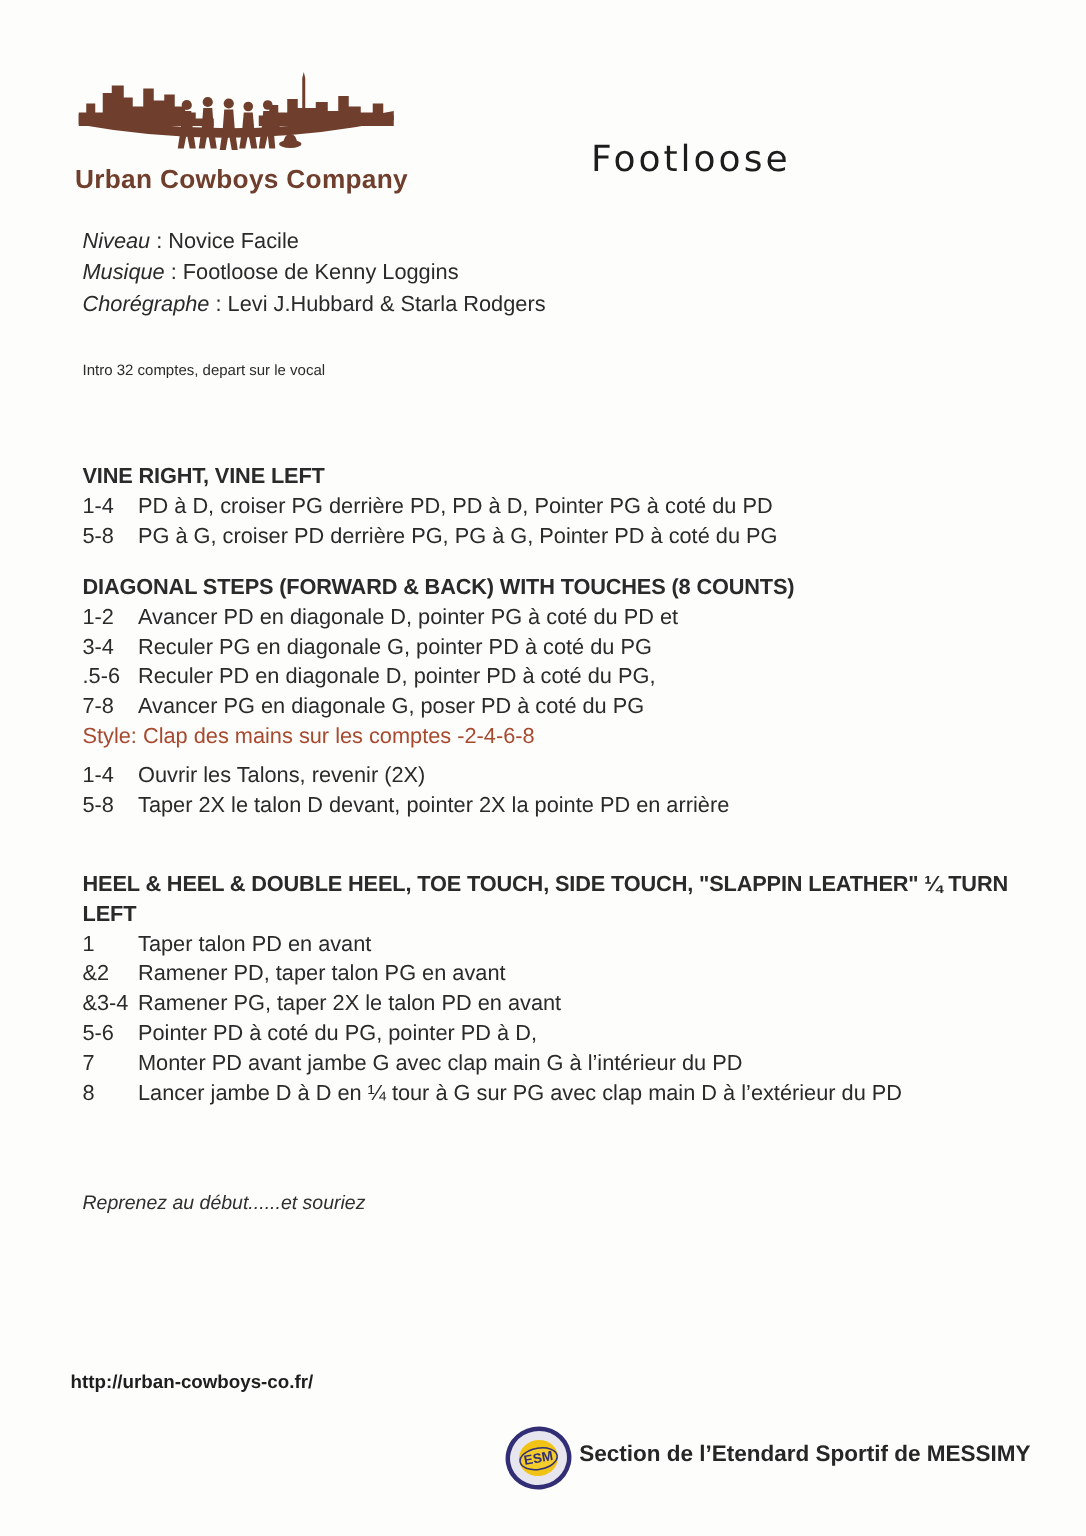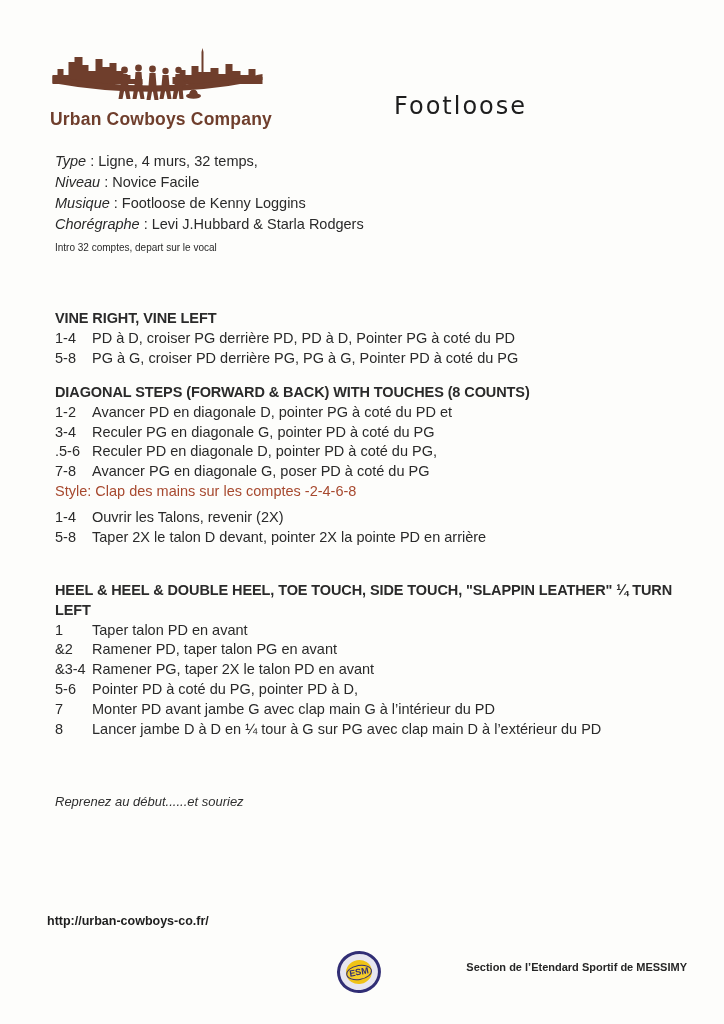--- a/index.html
+++ b/index.html
@@ -53,21 +53,21 @@
     font-style:italic; font-size:13px; color:#2f2f2f;
   }
 
   
   .footer-url {
     position:absolute; left:47px; top:914px;
     font-size:12.5px; font-weight:bold; color:#1e1e1e;
   }
   .footer-right {
     position:absolute; right:37px; top:961px;
-    font-size:11px; font-weight:bold; color:#262626;
+    font-size:15px; font-weight:bold; color:#262626;
   }
   .esm-badge {
     position:absolute; left:337px; top:951px;
     width:44px; height:42px;
     transform:rotate(-10deg);
   }
   .esm-ring {
     position:absolute; inset:0;
     border-radius:50%;
     background:#312e75;
@@ -123,24 +123,20 @@
         </g>
       </svg>
     </span>
     <div class="company-name">Urban Cowboys Company</div>
   </div>
 
   <div class="doc-title">Footloose</div>
 
   <div class="info">
     <div class="info-row">
-      <span class="lbl">Type</span>
-      <span class="val">: Ligne, 4 murs, 32 temps,</span>
-    </div>
-    <div class="info-row">
       <span class="lbl">Niveau</span>
       <span class="val">: Novice Facile</span>
     </div>
     <div class="info-row">
       <span class="lbl">Musique</span>
       <span class="val">: Footloose de Kenny Loggins</span>
     </div>
     <div class="info-row">
       <span class="lbl">Chorégraphe</span>
       <span class="val">: Levi J.Hubbard &amp; Starla Rodgers</span>

